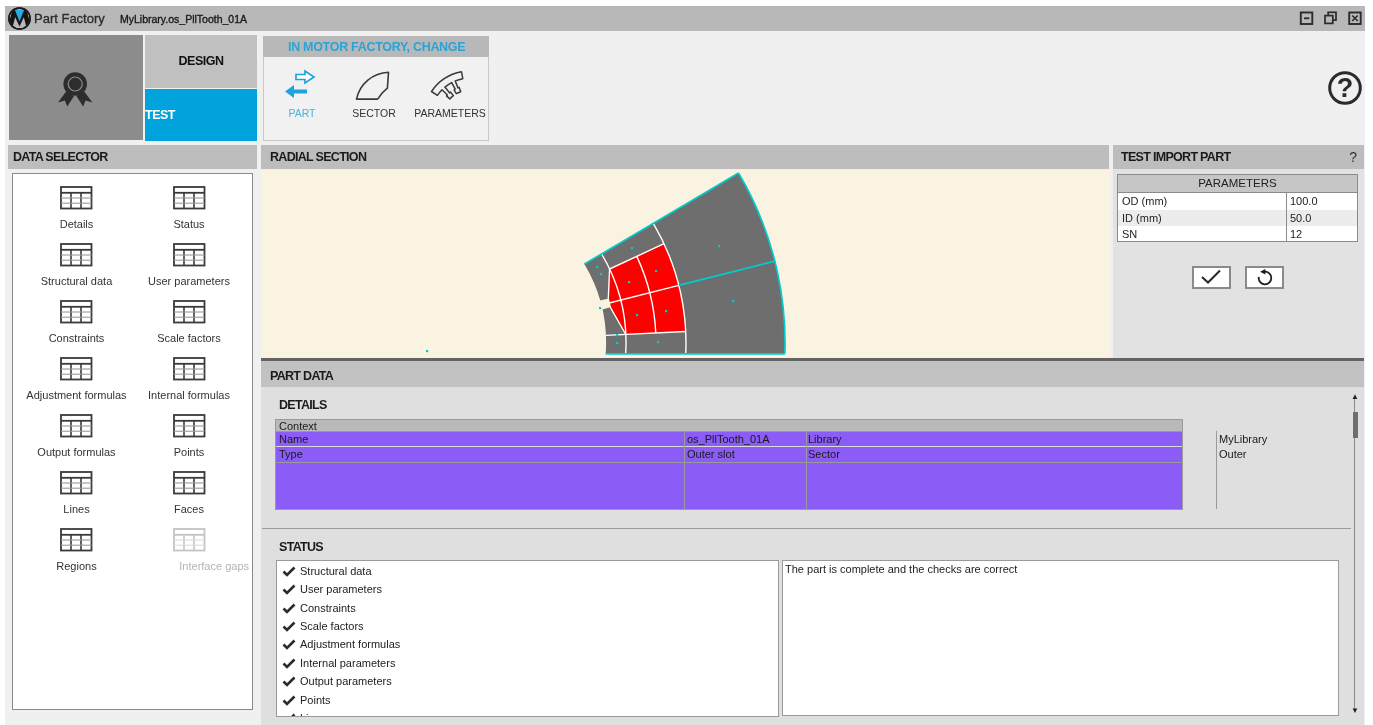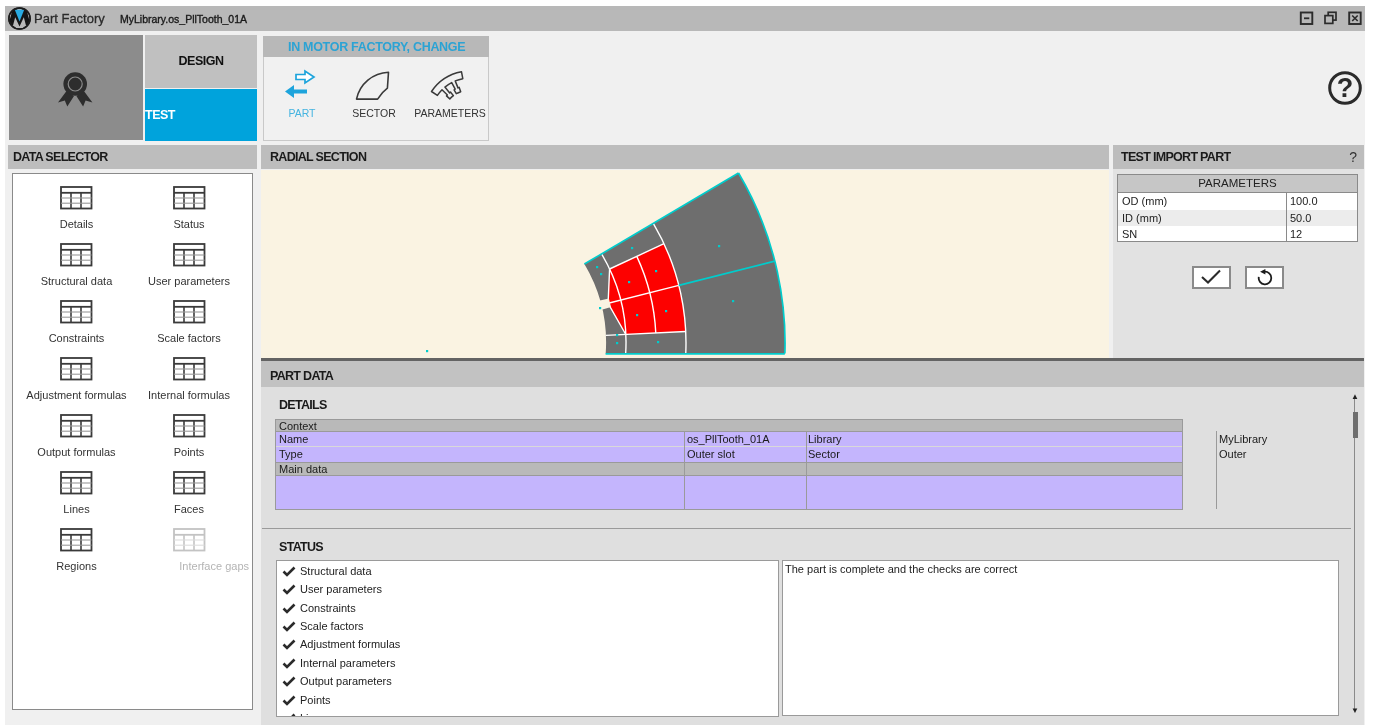--- a/index.html
+++ b/index.html
@@ -266,25 +266,24 @@
 <polygon points="10.4,1.1 10.4,6.4 5.1,3.7" fill="#1c1c1c"></polygon>
 </svg>
 
 <div class="abs" style="left:261px;top:358px;width:1103px;height:3px;background:#636363"></div>
 <div class="abs" style="left:261px;top:361px;width:1103px;height:25.5px;background:#c2c2c2"></div>
 <div class="sect" style="left:270px;top:368.5px">PART DATA</div>
 <div class="abs" style="left:261px;top:386.5px;width:1103px;height:338.5px;background:#dfdfdf"></div>
 
 <div class="sect" style="left:279px;top:398px">DETAILS</div>
 
-<div class="abs" style="left:275px;top:418.5px;width:908px;height:91px;background:#c4b5fd;border:1px solid #9a9a9a;font-size:11px;color:#1a1a1a">
+<div class="abs" style="left:275px;top:418.5px;width:908px;height:91px;background:#8b5cf6;border:1px solid #9a9a9a;font-size:11px;color:#1a1a1a">
   <div style="height:12.5px;background:#b9b9b9;line-height:12.5px;border-bottom:1px solid #9a9a9a"><span style="margin-left:3px">Context</span></div>
   <div style="height:15px;line-height:15px;border-bottom:1px solid #d9d9d9"><span style="margin-left:3px">Name</span><span style="position:absolute;left:411px">os_PllTooth_01A</span><span style="position:absolute;left:532px">Library</span><span style="position:absolute;left:943px">MyLibrary</span></div>
   <div style="height:15.5px;line-height:15.5px;border-bottom:1px solid #9a9a9a"><span style="margin-left:3px">Type</span><span style="position:absolute;left:411px">Outer slot</span><span style="position:absolute;left:532px">Sector</span><span style="position:absolute;left:943px">Outer</span></div>
-  <div style="height:13.5px;background:#b9b9b9;line-height:13.5px;border-bottom:1px solid #9a9a9a"><span style="margin-left:3px">Main data</span></div>
 </div>
 <div class="abs" style="left:684px;top:431px;width:1px;height:78px;background:#9a9a9a"></div>
 <div class="abs" style="left:806px;top:431px;width:1px;height:78px;background:#9a9a9a"></div>
 <div class="abs" style="left:1215.5px;top:431px;width:1px;height:78px;background:#9a9a9a"></div>
 
 <div class="abs" style="left:262px;top:528px;width:1089px;height:1px;background:#9a9a9a"></div>
 <div class="sect" style="left:279px;top:540px">STATUS</div>
 <div class="abs" style="left:276px;top:559.5px;width:503px;height:157px;background:#fff;border:1px solid #9a9a9a;overflow:hidden">
 <svg width="14" height="11" viewBox="0 0 14 11" style="position:absolute;left:5px;top:5.3px">
       <path d="M1.5,5.5 L5,9 L12.5,1.5" stroke="#2b2b2b" stroke-width="2.6" fill="none"></path>

